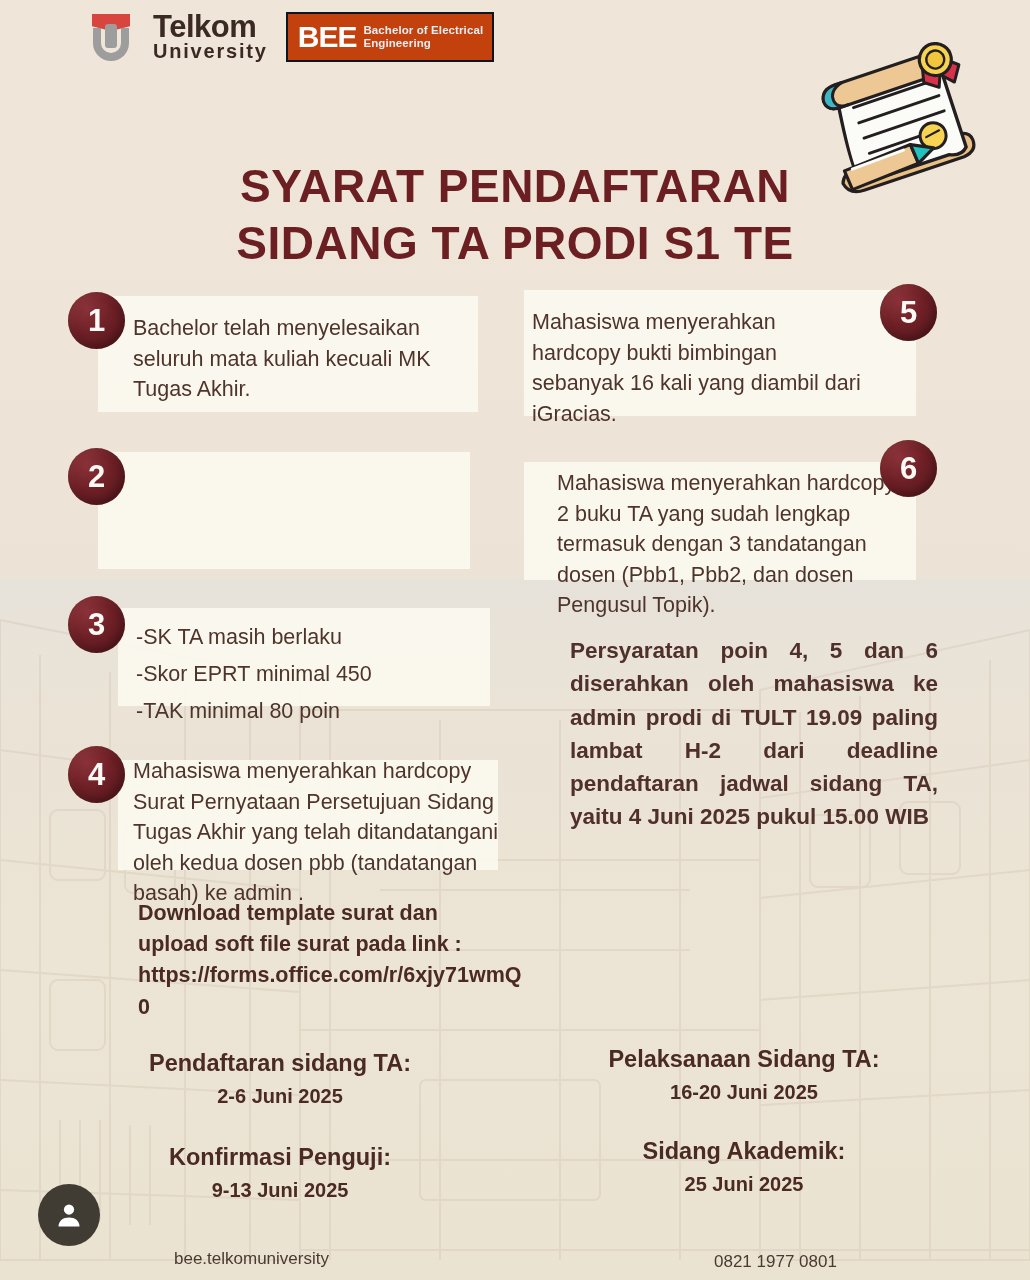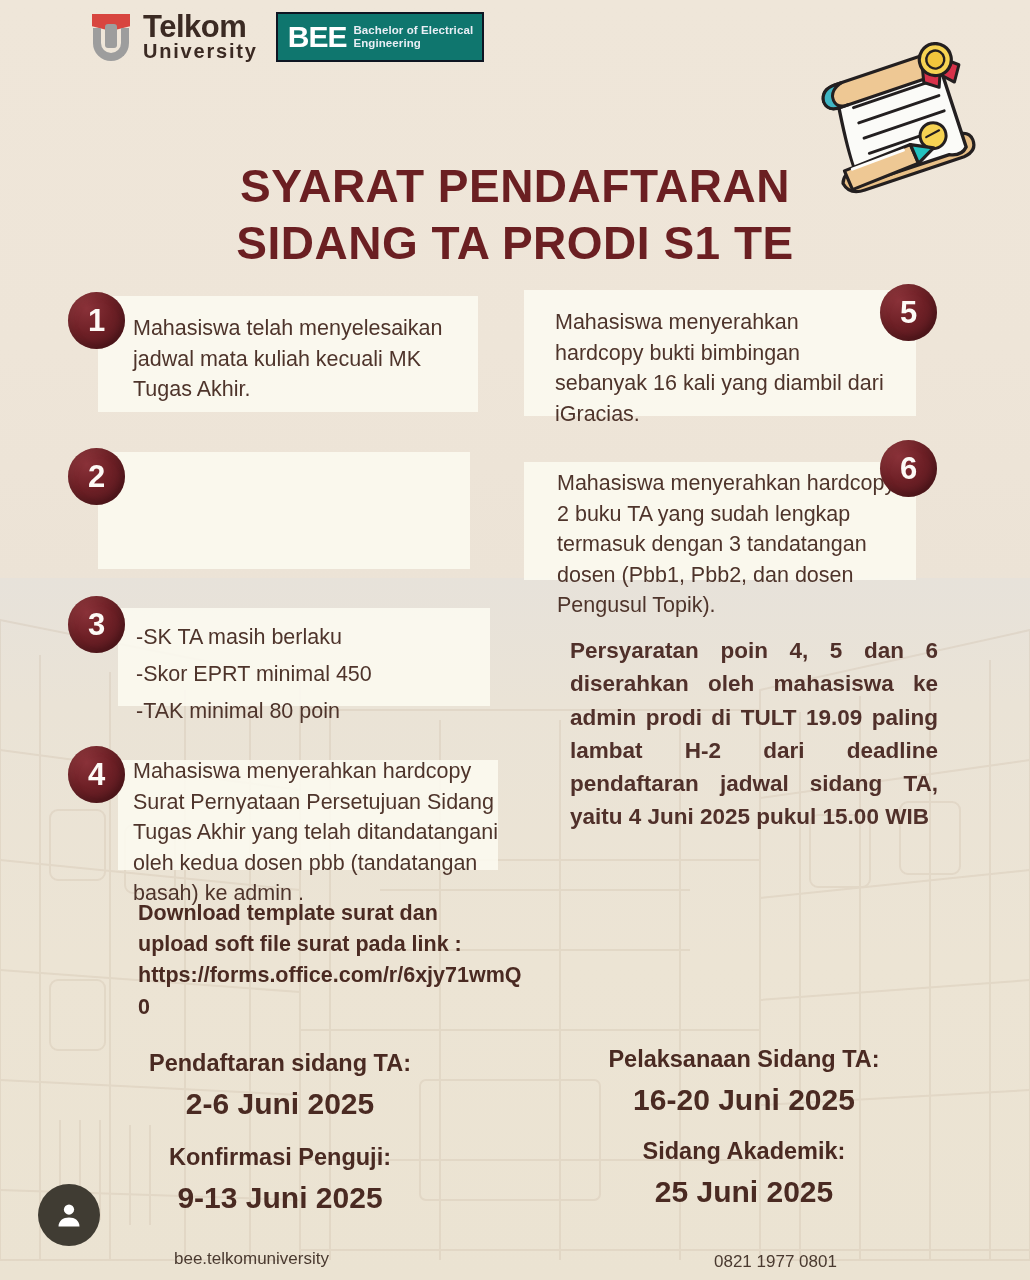--- a/index.html
+++ b/index.html
@@ -40,21 +40,21 @@
   .logos {
     position: absolute;
     left: 88px; top: 12px;
     display: flex;
     align-items: center;
     gap: 18px;
   }
   .telkom-logo {
     display: flex;
     align-items: center;
-    gap: 9px;
+    gap: 19px;
   }
   .telkom-mark {
     position: relative;
     width: 46px; height: 50px;
   }
   .telkom-mark .red {
     position: absolute; left: 4px; top: 2px;
     width: 38px; height: 17px;
     background: #d8453f;
     clip-path: polygon(0 0, 100% 0, 100% 72%, 50% 100%, 0 72%);
@@ -76,21 +76,21 @@
   .telkom-words { line-height: .98; }
   .telkom-words .t1 {
     font-size: 31px; font-weight: bold; letter-spacing: -.5px;
     color: #3b2a23; display: block;
   }
   .telkom-words .t2 {
     font-size: 20px; font-weight: bold; letter-spacing: 1.8px;
     color: #3b2a23; display: block;
   }
   .bee-logo {
-    background: #0f766e;
+    background: #c2410c;
     border: 2px solid #0e1522;
     padding: 5px 9px 5px 10px;
     display: flex;
     align-items: center;
     gap: 7px;
     height: 36px;
     box-sizing: content-box;
   }
   .bee-logo .bee {
     color: #ffffff; font-size: 30px; font-weight: bold;
@@ -176,21 +176,21 @@
   #item3-text { left: 136px; top: 619px; width: 352px; line-height: 1.72; }
 
   
   #item4-card { left: 118px; top: 760px; width: 380px; height: 110px; }
   #item4-badge{ left: 68px;  top: 746px; }
   #item4-text { left: 133px; top: 756px; width: 390px; }
 
   
   #item5-card { left: 524px; top: 290px; width: 392px; height: 126px; }
   #item5-badge{ left: 880px; top: 284px; }
-  #item5-text { left: 555px; top: 307px; width: 330px; }
+  #item5-text { left: 532px; top: 307px; width: 330px; }
 
   
   #item6-card { left: 524px; top: 462px; width: 392px; height: 118px; }
   #item6-badge{ left: 880px; top: 440px; }
   #item6-text { left: 557px; top: 468px; width: 345px; }
 
   
   #download-note {
     position: absolute;
     left: 138px; top: 898px;
@@ -217,21 +217,21 @@
 
   
   .sched {
     position: absolute;
     z-index: 3;
     text-align: center;
     font-weight: bold;
     color: #4a2a22;
   }
   .sched .sched-title { display: block; font-size: 23.5px; line-height: 1.5; }
-  .sched .sched-date  { display: block; font-size: 30px; line-height: 1.5; }
+  .sched .sched-date  { display: block; font-size: 20px; line-height: 1.5; }
   #sched-1 { left: 96px;  top: 1046px; width: 368px; }
   #sched-2 { left: 96px;  top: 1140px; width: 368px; }
   #sched-3 { left: 560px; top: 1042px; width: 368px; }
   #sched-4 { left: 560px; top: 1134px; width: 368px; }
 
   
   .avatar {
     position: absolute;
     left: 38px; top: 1184px;
     width: 62px; height: 62px;
@@ -346,21 +346,21 @@
     </svg>
   </div>
 
   <div class="title-block">
     <span class="title-line">SYARAT PENDAFTARAN</span>
     <span class="title-line">SIDANG TA PRODI S1 TE</span>
   </div>
 
   <div class="card" id="item1-card"></div>
   <div class="badge" id="item1-badge">1</div>
-  <div class="item-text" id="item1-text">Mahasiswa telah menyelesaikan jadwal mata kuliah kecuali MK Tugas Akhir.</div>
+  <div class="item-text" id="item1-text">Bachelor telah menyelesaikan seluruh mata kuliah kecuali MK Tugas Akhir.</div>
 
   <div class="card" id="item2-card"></div>
   <div class="badge" id="item2-badge">2</div>
 
   <div class="card" id="item3-card"></div>
   <div class="badge" id="item3-badge">3</div>
   <div class="item-text" id="item3-text">
     <div>-SK TA masih berlaku</div>
     <div>-Skor EPRT minimal 450</div>
     <div>-TAK minimal 80 poin</div>

